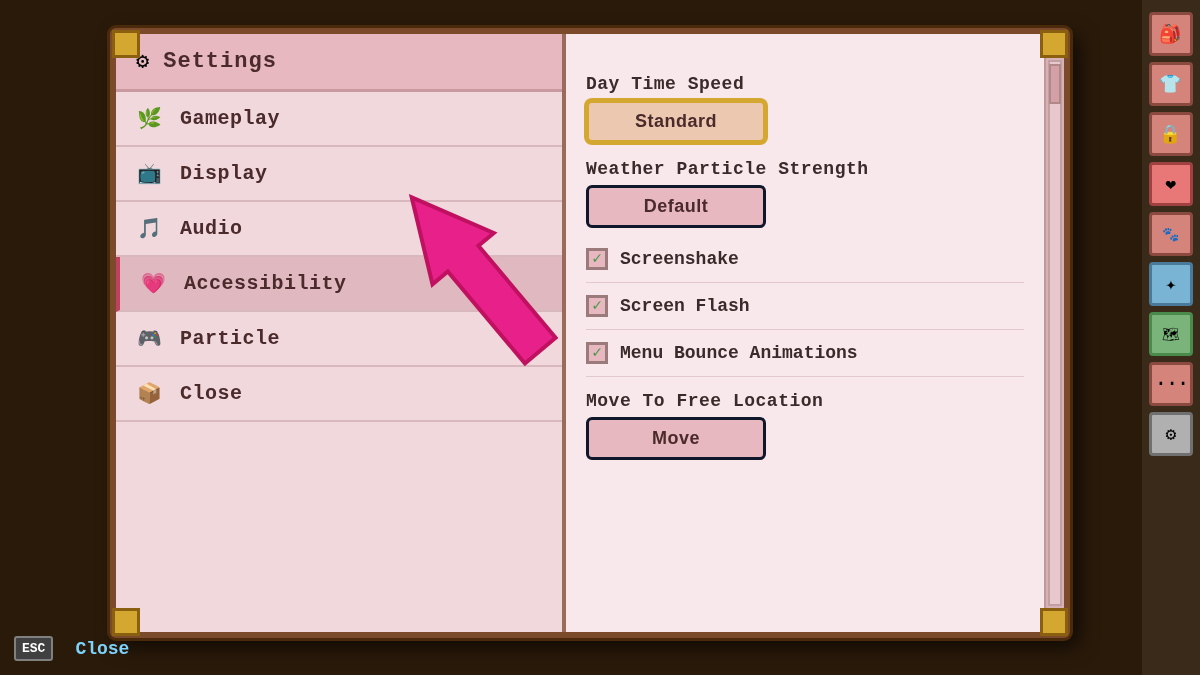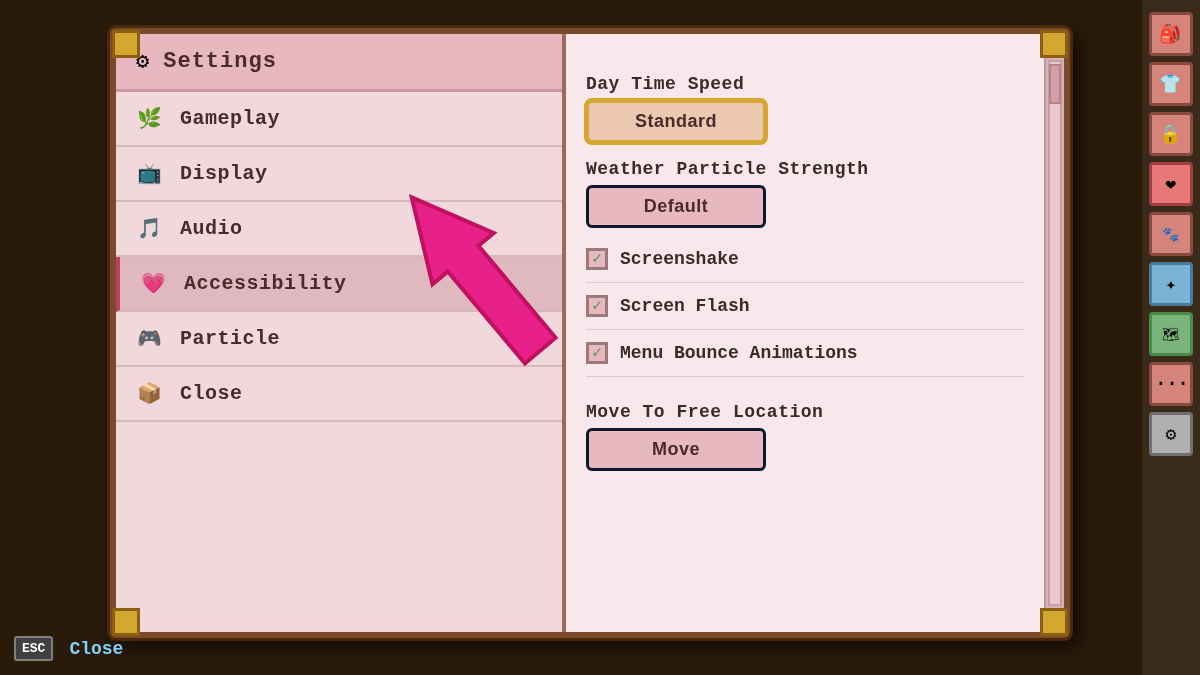--- a/index.html
+++ b/index.html
@@ -306,21 +306,21 @@
       border-color: #a04040;
     }
 
     
     .esc-close {
       position: absolute;
       bottom: 14px;
       left: 14px;
       display: flex;
       align-items: center;
-      gap: 16px;
+      gap: 22px;
       color: white;
     }
 
     .esc-key {
       background: #404040;
       border: 2px solid #808080;
       color: white;
       font-size: 13px;
       font-weight: bold;
       padding: 3px 6px;
@@ -412,21 +412,21 @@
         <div class="setting-row-checkbox">
           <div class="checkbox-pixel checked"></div>
           <span class="checkbox-label">Screen Flash</span>
         </div>
 
         <div class="setting-row-checkbox">
           <div class="checkbox-pixel checked"></div>
           <span class="checkbox-label">Menu Bounce Animations</span>
         </div>
 
-        <div class="setting-section" style="margin-top: 17px;">
+        <div class="setting-section" style="margin-top: 6px;">
           <div class="setting-label">Move To Free Location</div>
           <button class="setting-button">Move</button>
         </div>
 
       </div>
 
       <div class="scrollbar">
         <div class="scroll-arrow">▲</div>
         <div class="scroll-track">
           <div class="scroll-thumb"></div>

